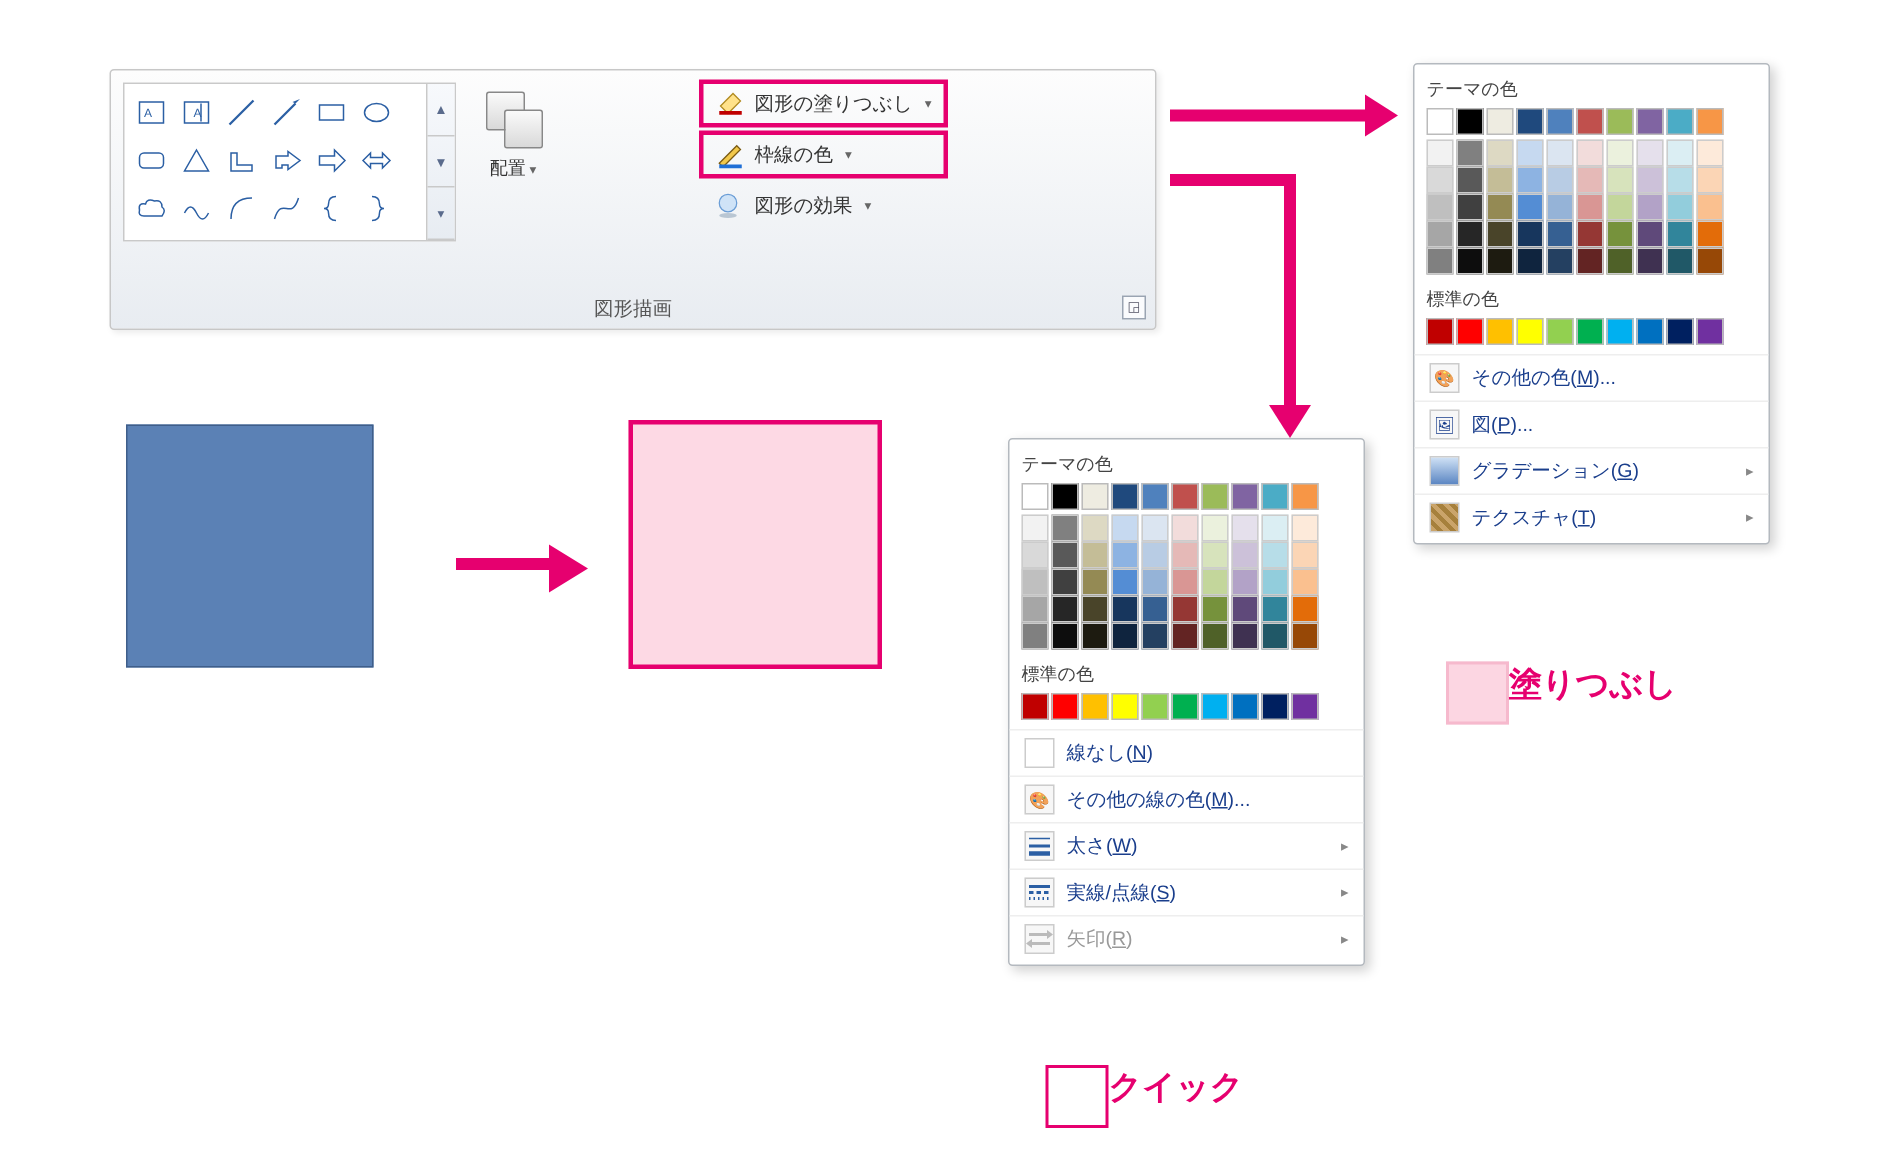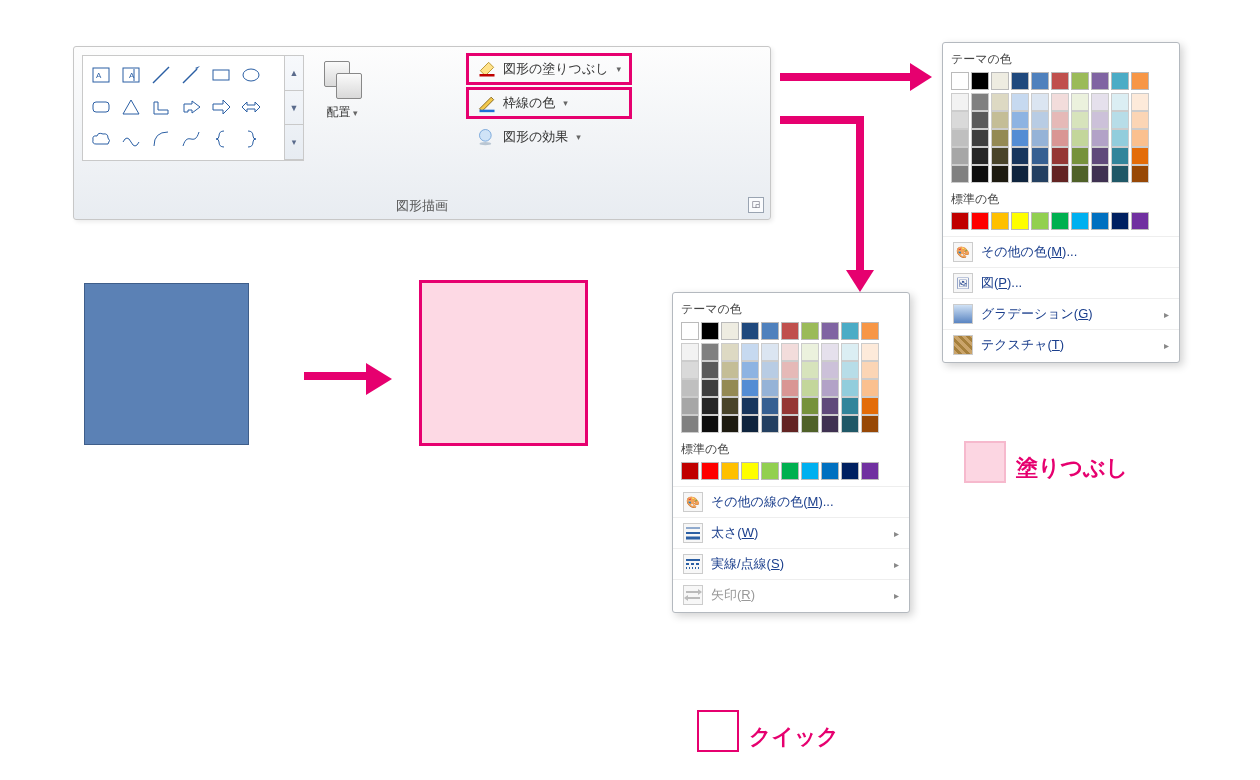--- a/index.html
+++ b/index.html
@@ -56,21 +56,21 @@
   .tints { display:flex; gap:2px; padding:0 8px 4px; }
   .tint-col { display:flex; flex-direction:column; gap:0; }
   .tint-col .sw { height:14px; border:1px solid #ccc; }
   .std-row { display:flex; gap:2px; padding:0 8px 6px; }
   .menu-item { display:flex; align-items:center; gap:8px; padding:5px 10px; font-size:13px; color:#1a3e8c; border-top:1px solid #eee; }
   .menu-item.disabled { color:#999; }
   .menu-item .micon { width:18px; height:18px; display:inline-flex; align-items:center; justify-content:center; border:1px solid #ccc; background:#f7f7f7; font-size:11px; }
   .menu-item .sub { margin-left:auto; color:#888; font-size:10px; }
   .underline { text-decoration:underline; }
   
-  .legend { position:absolute; display:flex; align-items:flex-end; gap:10px; }
+  .legend { position:absolute; display:flex; align-items:flex-start; }
   .legend .box { width:38px; height:38px; border:2px solid #e6006f; }
   .legend .txt { font-size:22px; font-weight:bold; color:#e6006f; }
   .legend.fill .box { background:#fcd6e2; border-color:#f6b9cd; }
 </style>
 </head>
 <body>
 
 <div class="ribbon">
   <div class="shapes-box">
     <div class="shapes-grid" id="shapes-grid">
@@ -446,20 +446,24 @@
       <div class="sw" style="background: rgb(255, 192, 0);"></div>
       <div class="sw" style="background: rgb(255, 255, 0);"></div>
       <div class="sw" style="background: rgb(146, 208, 80);"></div>
       <div class="sw" style="background: rgb(0, 176, 80);"></div>
       <div class="sw" style="background: rgb(0, 176, 240);"></div>
       <div class="sw" style="background: rgb(0, 112, 192);"></div>
       <div class="sw" style="background: rgb(0, 32, 96);"></div>
       <div class="sw" style="background: rgb(112, 48, 160);"></div>
     </div>
   <div class="menu-item">
+      <span class="micon" style="background:#fff;"></span>
+      <span>線なし(<span class="underline">N</span>)</span>
+    </div>
+  <div class="menu-item">
       <span class="micon">🎨</span>
       <span>その他の線の色(<span class="underline">M</span>)...</span>
     </div>
   <div class="menu-item">
       <span class="micon">
         <svg viewBox="0 0 18 18">
           <line x1="2" y1="4" x2="16" y2="4" stroke="#2b5fa4" stroke-width="1"></line>
           <line x1="2" y1="9" x2="16" y2="9" stroke="#2b5fa4" stroke-width="2"></line>
           <line x1="2" y1="14" x2="16" y2="14" stroke="#2b5fa4" stroke-width="3"></line>
         </svg>

